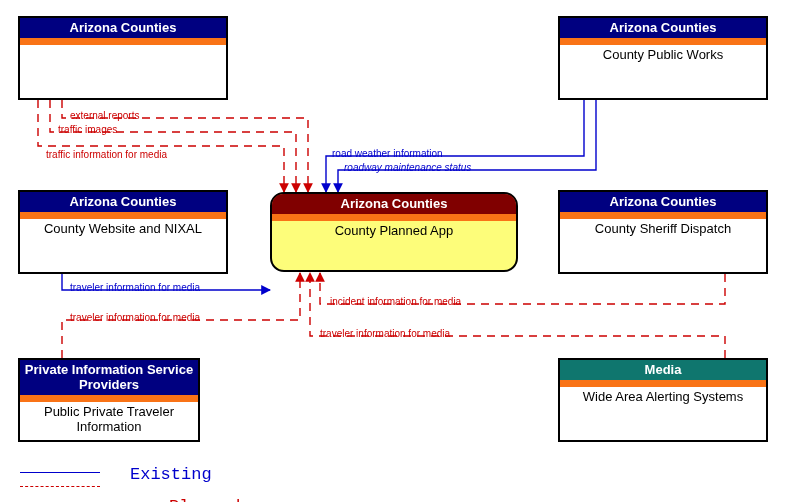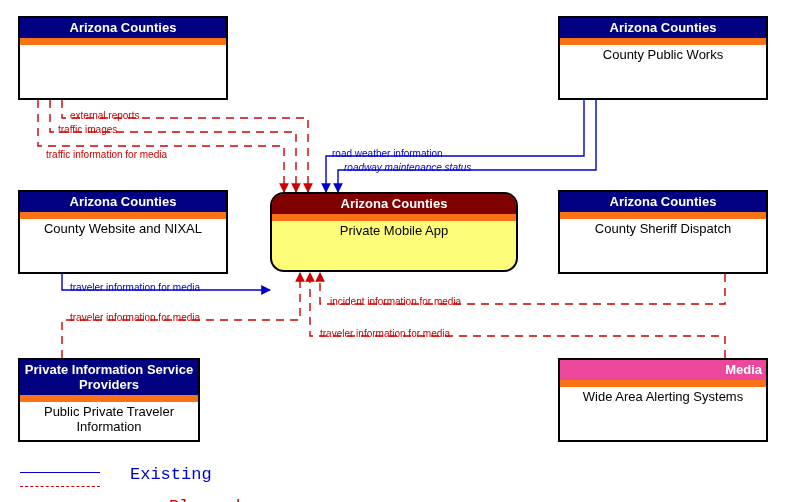--- a/index.html
+++ b/index.html
@@ -31,21 +31,21 @@
     font-weight: bold;
   }
   .box .body {
     text-align: center;
     font-size: 13px;
     color: #000;
     padding: 2px 4px;
   }
   .hdr.az { background: #000080; }
   .hdr.priv { background: #000080; }
-  .hdr.media { background: #ec4899; text-align: right; }
+  .hdr.media { background: #0f766e; }
   .hdr.center-hdr { background: #800000; }
   svg.flows {
     position: absolute;
     left: 0; top: 0;
     width: 789px; height: 502px;
     pointer-events: none;
   }
   .lbl {
     position: absolute;
     font-size: 10px;
@@ -120,21 +120,21 @@
   <div class="body">County Public Works</div>
 </div>
 
 <div class="box" style="left:18px; top:190px; width:210px; height:84px;">
   <div class="hdr az">Arizona Counties</div>
   <div class="body">County Website and NIXAL</div>
 </div>
 
 <div class="box center" style="left:270px; top:192px; width:248px; height:80px;">
   <div class="hdr center-hdr" style="border-radius:11px 11px 0 0;">Arizona Counties</div>
-  <div class="body">Private Mobile App</div>
+  <div class="body">County Planned App</div>
 </div>
 
 <div class="box" style="left:558px; top:190px; width:210px; height:84px;">
   <div class="hdr az">Arizona Counties</div>
   <div class="body">County Sheriff Dispatch</div>
 </div>
 
 <div class="box" style="left:18px; top:358px; width:182px; height:84px;">
   <div class="hdr priv">Private Information Service Providers</div>
   <div class="body">Public  Private Traveler Information</div>

